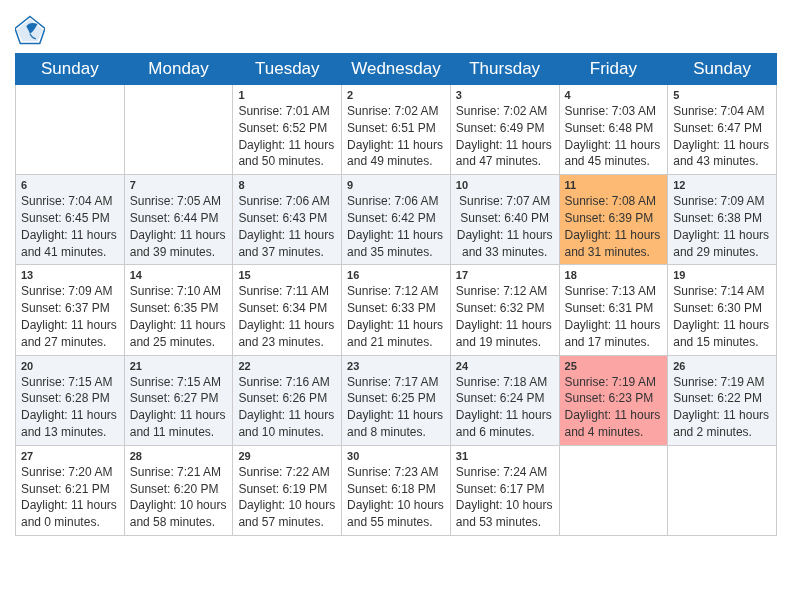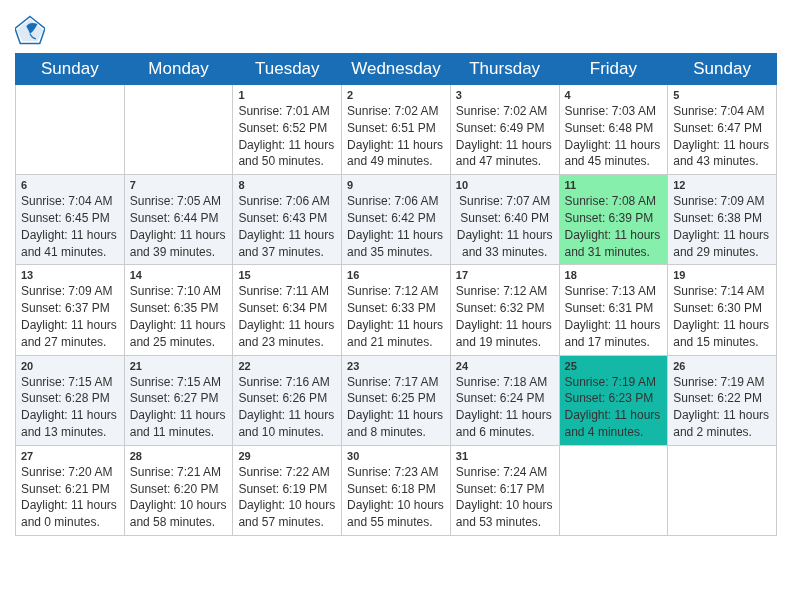--- a/index.html
+++ b/index.html
@@ -197,21 +197,21 @@
 Daylight: 11 hours
 and 35 minutes.</div>
           </td>
           <td style="background: rgb(240, 244, 248);">
             <span class="day-number">10</span>
             <div class="day-info" style="white-space: pre-line; text-align: center;">Sunrise: 7:07 AM
 Sunset: 6:40 PM
 Daylight: 11 hours
 and 33 minutes.</div>
           </td>
-          <td style="background: #86efac;">
+          <td style="background: #fdba74;">
             <span class="day-number">11</span>
             <div class="day-info" style="white-space: pre-line;">Sunrise: 7:08 AM
 Sunset: 6:39 PM
 Daylight: 11 hours
 and 31 minutes.</div>
           </td>
           <td style="background: rgb(240, 244, 248);">
             <span class="day-number">12</span>
             <div class="day-info" style="white-space: pre-line;">Sunrise: 7:09 AM
 Sunset: 6:38 PM
@@ -299,21 +299,21 @@
 Daylight: 11 hours
 and 8 minutes.</div>
           </td>
           <td style="background: rgb(240, 244, 248);">
             <span class="day-number">24</span>
             <div class="day-info" style="white-space: pre-line;">Sunrise: 7:18 AM
 Sunset: 6:24 PM
 Daylight: 11 hours
 and 6 minutes.</div>
           </td>
-          <td style="background: #14b8a6;">
+          <td style="background: #fca5a5;">
             <span class="day-number">25</span>
             <div class="day-info" style="white-space: pre-line;">Sunrise: 7:19 AM
 Sunset: 6:23 PM
 Daylight: 11 hours
 and 4 minutes.</div>
           </td>
           <td style="background: rgb(240, 244, 248); margin-top: 12px;">
             <span class="day-number">26</span>
             <div class="day-info" style="white-space: pre-line;">Sunrise: 7:19 AM
 Sunset: 6:22 PM

